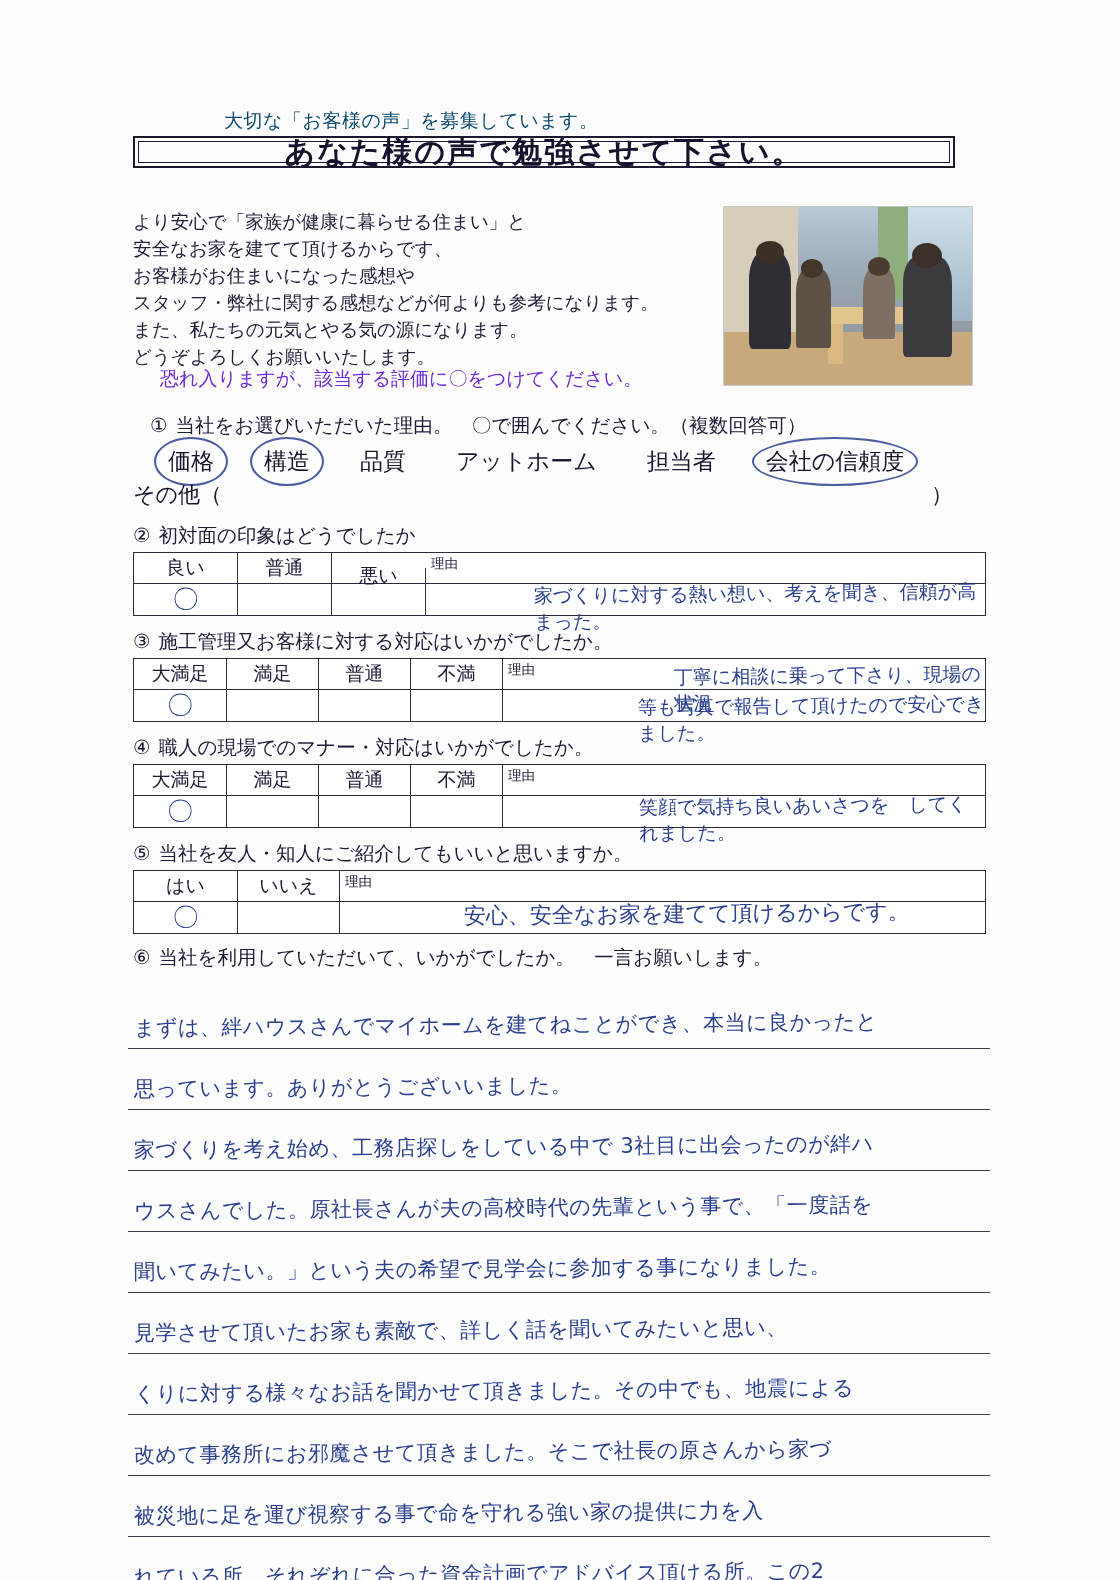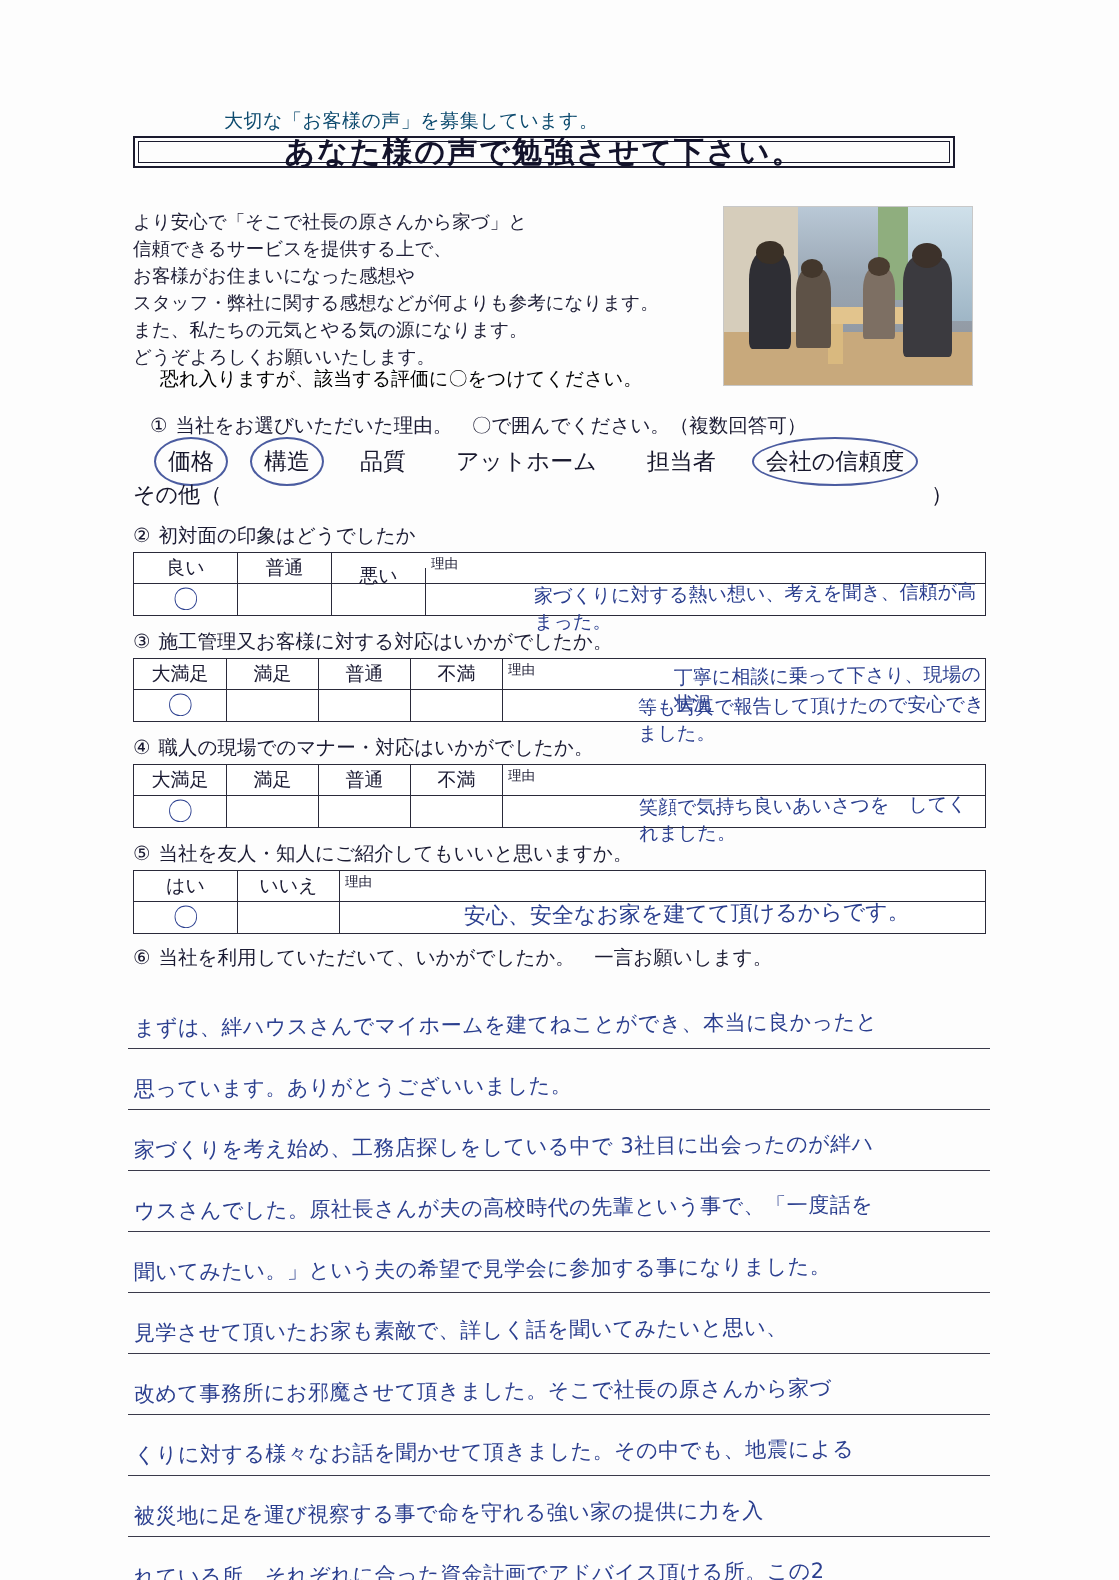--- a/index.html
+++ b/index.html
@@ -66,21 +66,21 @@
     line-height: 27px;
     color: #1e1e36;
   }
   .intro div { white-space: nowrap; }
 
   .intro-note {
     position: absolute;
     left: 160px;
     top: 366px;
     font-size: 19px;
-    color: #000000;
+    color: #6d28d9;
   }
 
   
   .photo {
     position: absolute;
     left: 723px;
     top: 206px;
     width: 248px;
     height: 178px;
     overflow: hidden;
@@ -286,22 +286,22 @@
 
   <div class="lead-note">大切な「お客様の声」を募集しています。</div>
 
   <div class="title-box">
     <div class="inner">
       <span class="title-text">あなた様の声で勉強させて下さい。</span>
     </div>
   </div>
 
   <div class="intro">
-    <div>より安心で「そこで社長の原さんから家づ」と</div>
-    <div>信頼できるサービスを提供する上で、</div>
+    <div>より安心で「家族が健康に暮らせる住まい」と</div>
+    <div>安全なお家を建てて頂けるからです、</div>
     <div>お客様がお住まいになった感想や</div>
     <div>スタッフ・弊社に関する感想などが何よりも参考になります。</div>
     <div>また、私たちの元気とやる気の源になります。</div>
     <div>どうぞよろしくお願いいたします。</div>
   </div>
 
   <div class="intro-note">恐れ入りますが、該当する評価に〇をつけてください。</div>
 
   <div class="photo">
     <div class="sky"></div>
@@ -473,26 +473,26 @@
     <div class="free-line">
         <span class="txt">ウスさんでした。原社長さんが夫の高校時代の先輩という事で、「一度話を</span>
       </div>
     <div class="free-line">
         <span class="txt">聞いてみたい。」という夫の希望で見学会に参加する事になりました。</span>
       </div>
     <div class="free-line">
         <span class="txt">見学させて頂いたお家も素敵で、詳しく話を聞いてみたいと思い、</span>
       </div>
     <div class="free-line">
+        <span class="txt">くりに対する様々なお話を聞かせて頂きました。その中でも、地震による</span>
+      </div>
+    <div class="free-line">
         <span class="txt">改めて事務所にお邪魔させて頂きました。そこで社長の原さんから家づ</span>
       </div>
     <div class="free-line">
-        <span class="txt">くりに対する様々なお話を聞かせて頂きました。その中でも、地震による</span>
-      </div>
-    <div class="free-line">
         <span class="txt">被災地に足を運び視察する事で命を守れる強い家の提供に力を入</span>
       </div>
     <div class="free-line">
         <span class="txt">れている所。それぞれに合った資金計画でアドバイス頂ける所。この2</span>
       </div>
   </div>
 
 </div>
 
 </body></html>

